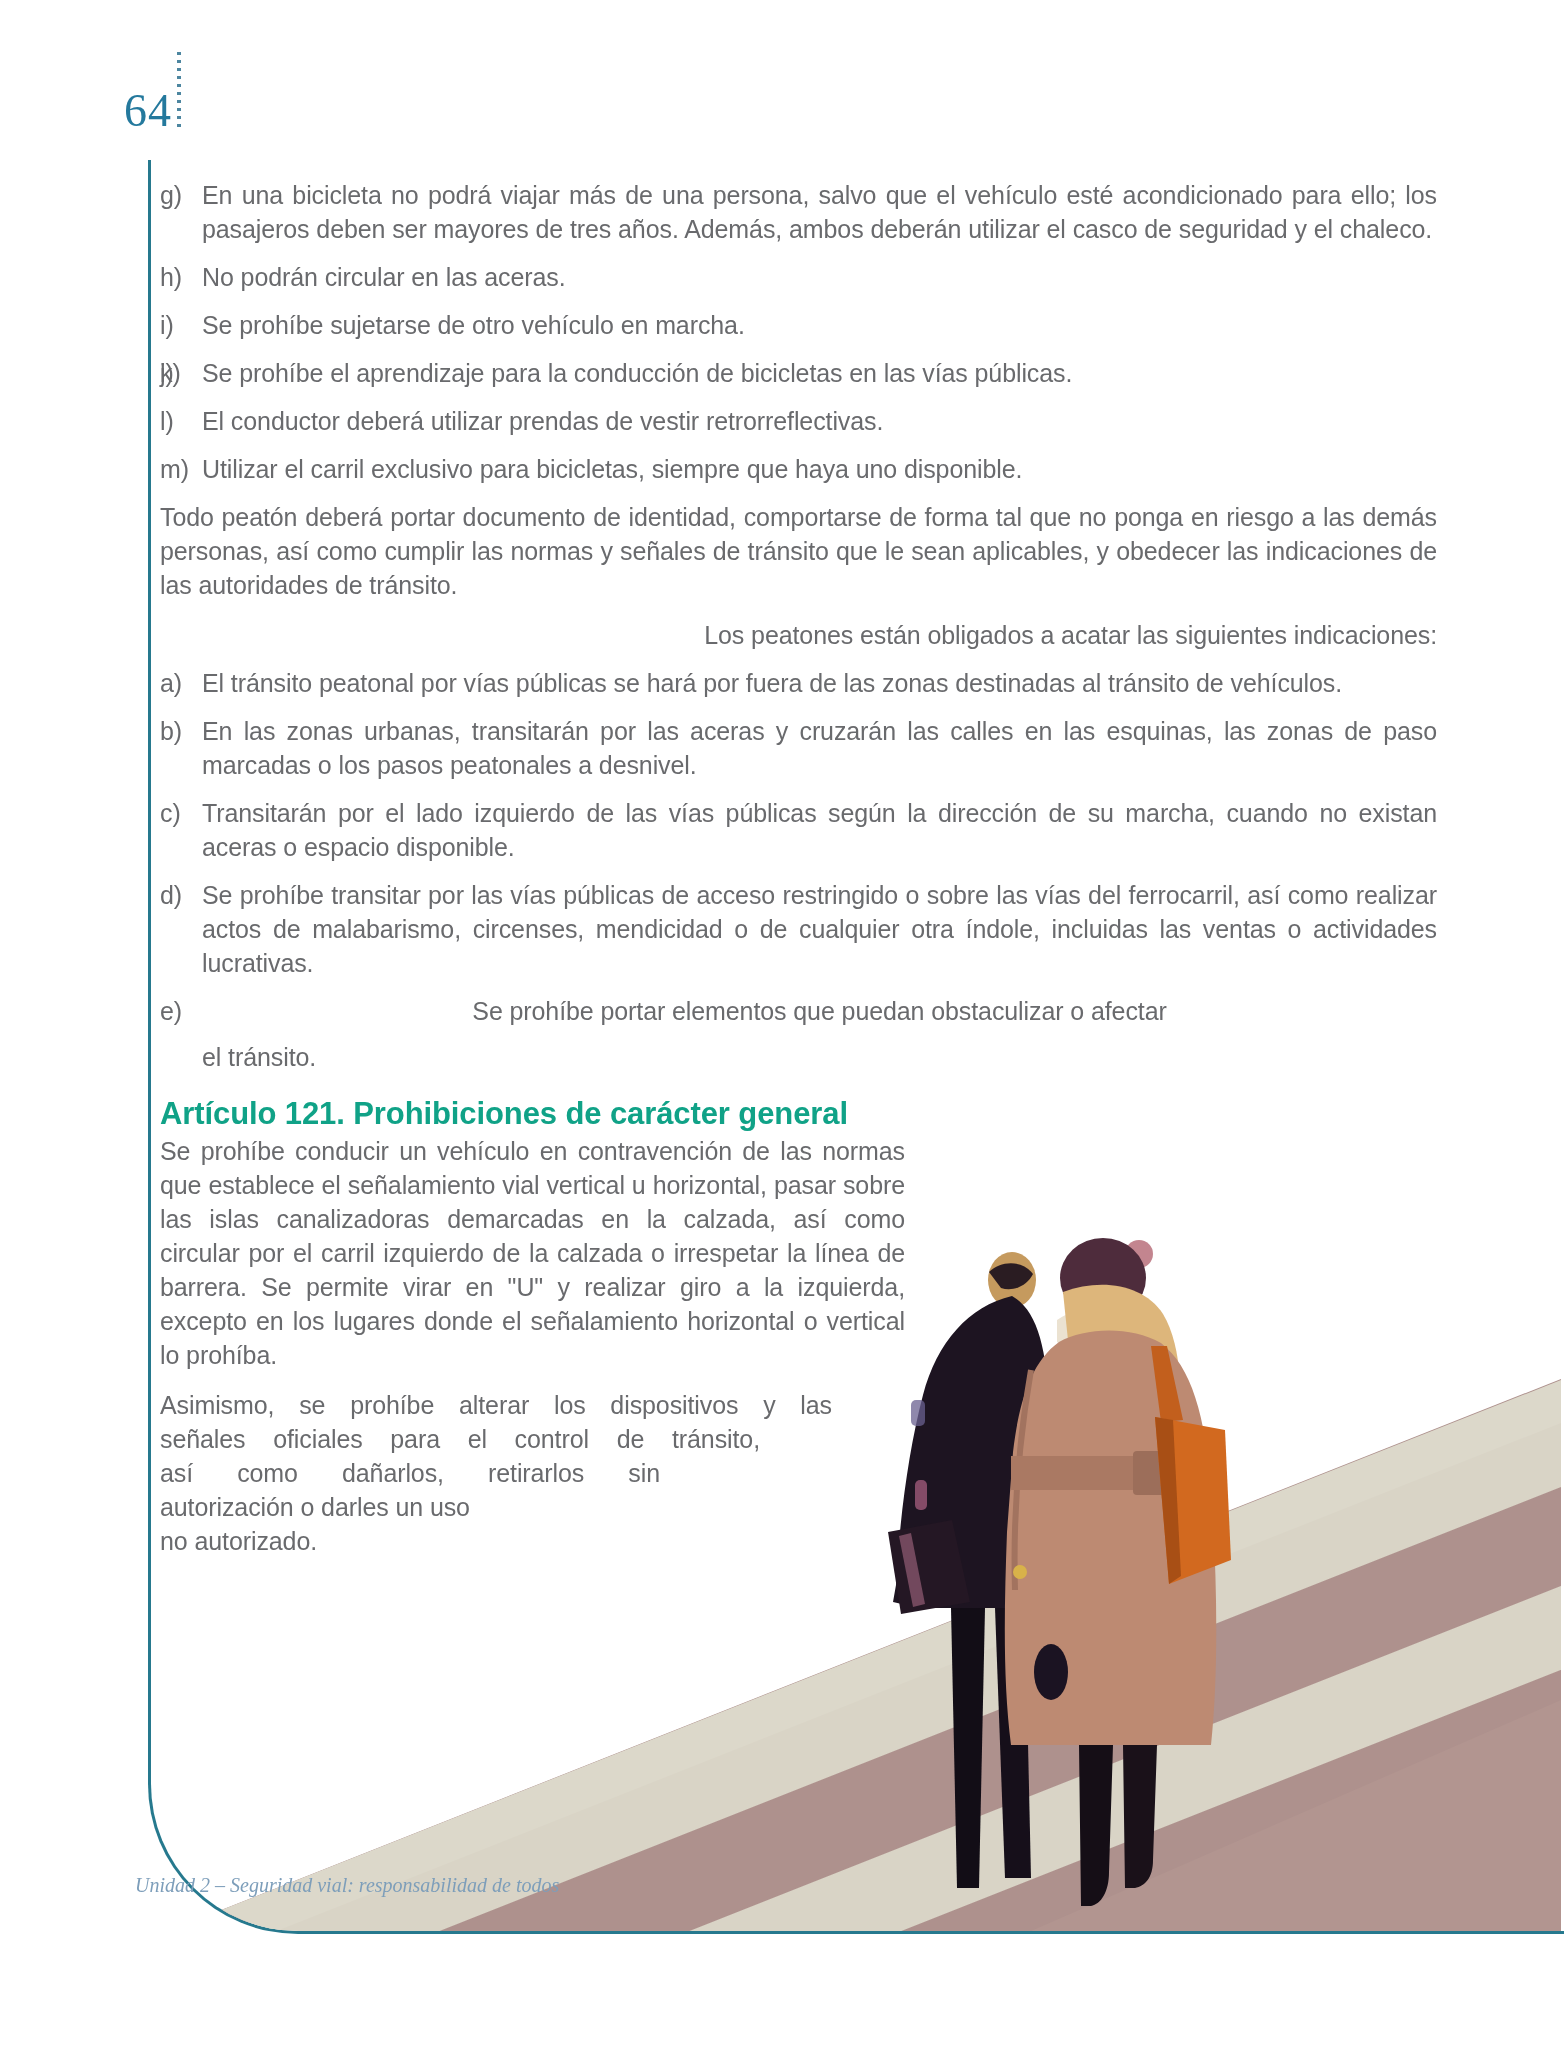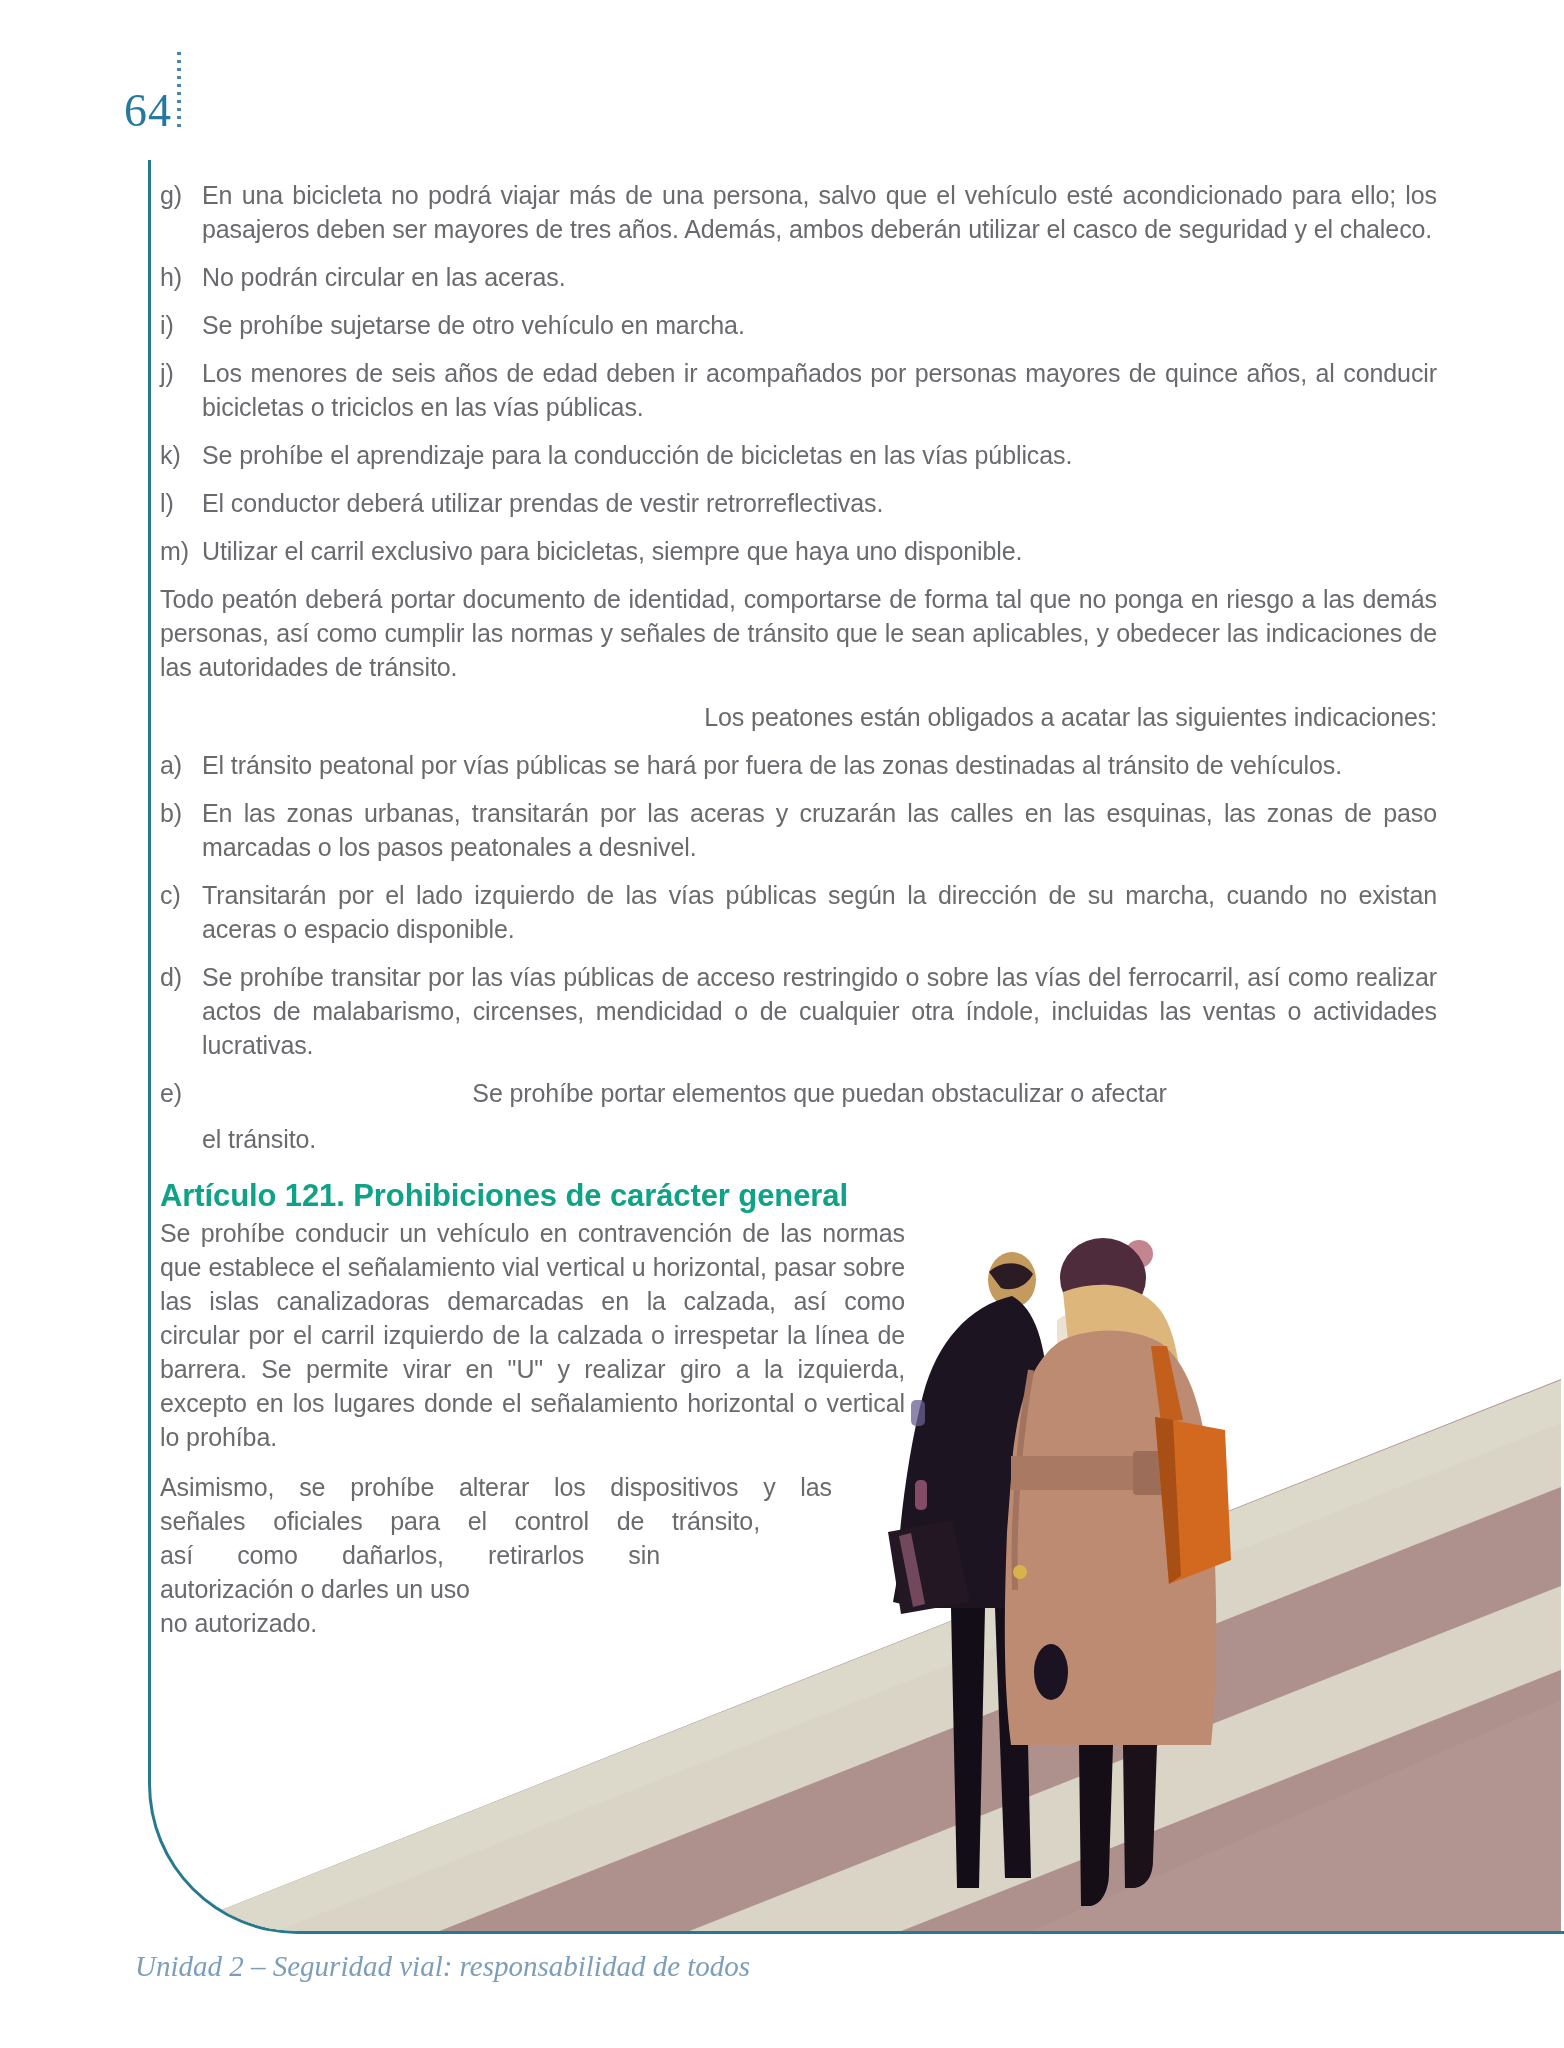--- a/index.html
+++ b/index.html
@@ -38,23 +38,23 @@
   .para{margin:0;text-align:justify;}
   .lead{margin:16px 0 14px 0;text-align:right;}
   .narrow{width:745px;}
   .e2{margin-top:12px;text-align:left;}
   .asim{margin-top:16px;}
   .asim-line{text-align:left;}
   .asim-line.j1{width:672px;text-align:justify;text-align-last:justify;}
   .asim-line.j2{width:600px;text-align:justify;text-align-last:justify;}
   .asim-line.j3{width:500px;text-align:justify;text-align-last:justify;}
   .footer{
-    position:absolute;left:135px;top:1950px;
+    position:absolute;left:135px;top:1874px;
     font-family:"Liberation Serif",serif;font-style:italic;
-    font-size:29px;color:#7d9eba;
+    font-size:20px;color:#7d9eba;
   }
 </style>
 </head>
 <body>
 
 <div class="pagenum">64</div>
 <div class="dots"></div>
 
 <div class="frame">
 
@@ -120,21 +120,20 @@
     <div class="item">
       <span class="lbl">h)</span>
       <span>No podrán circular en las aceras.</span>
     </div>
     <div class="item">
       <span class="lbl">i)</span>
       <span>Se prohíbe sujetarse de otro vehículo en marcha.</span>
     </div>
     <div class="item">
       <span class="lbl">j)</span>
-      <span>Los menores de seis años de edad deben ir acompañados por personas mayores de quince años, al conducir bicicletas o triciclos en las vías públicas.</span>
     </div>
     <div class="item">
       <span class="lbl">k)</span>
       <span>Se prohíbe el aprendizaje para la conducción de bicicletas en las vías públicas.</span>
     </div>
     <div class="item">
       <span class="lbl">l)</span>
       <span>El conductor deberá utilizar prendas de vestir retrorreflectivas.</span>
     </div>
     <div class="item">

